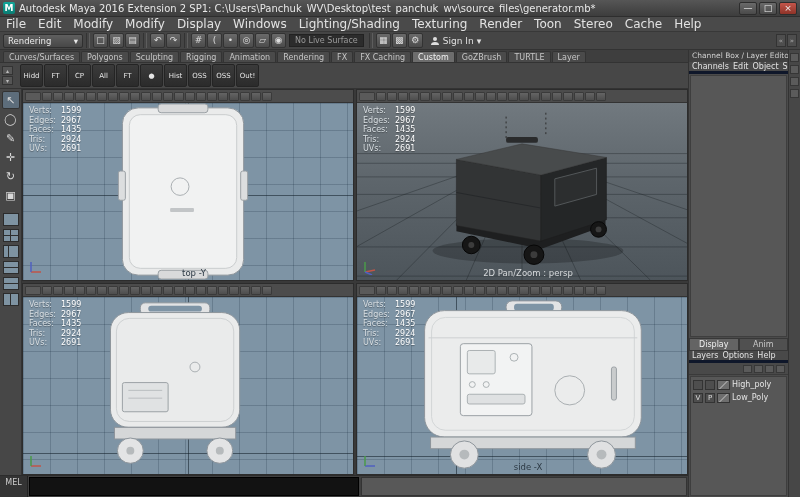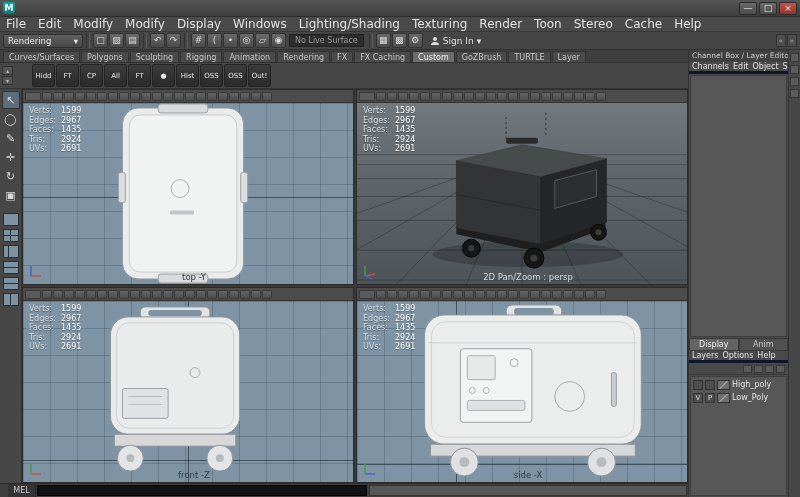--- a/index.html
+++ b/index.html
@@ -31,21 +31,21 @@
   .collapse-btn { width:10px; height:13px; font-size:7px; line-height:12px; text-align:center; color:#aaa; background:#4e4e4e; border:1px solid #333; flex:0 0 auto; }
 
   
   .lower { flex:1; display:flex; min-height:0; }
   .left-stack { flex:1; display:flex; flex-direction:column; min-width:0; }
 
   
   .shelf-tabs { height:13px; background:#3e3e3e; display:flex; align-items:flex-end; font-size:8px; flex:0 0 auto; padding-left:3px; border-bottom:1px solid #333; }
   .shelf-tab { padding:1px 5px 0 5px; background:#4a4a4a; border:1px solid #333; border-bottom:none; color:#c5c5c5; margin-right:1px; border-radius:2px 2px 0 0; white-space:nowrap; }
   .shelf-tab.active { background:#6d6d6d; color:#f2f2f2; }
-  .shelf-row { height:26px; background:#474747; display:flex; align-items:center; gap:16px; padding:0 2px; flex:0 0 auto; border-bottom:1px solid #333; }
+  .shelf-row { height:26px; background:#474747; display:flex; align-items:center; gap:4px; padding:0 2px; flex:0 0 auto; border-bottom:1px solid #333; }
   .shelf-arrows { display:flex; flex-direction:column; gap:1px; margin-right:3px; flex:0 0 auto; }
   .shelf-arrow { width:11px; height:9px; background:#555; border:1px solid #333; font-size:6px; line-height:7px; text-align:center; color:#bbb; }
   .shelf-btn { width:23px; height:23px; background:linear-gradient(#3b3b3b,#2b2b2b); border:1px solid #242424; border-radius:2px; color:#e6e6e6; font-size:7px; display:flex; align-items:center; justify-content:center; flex:0 0 auto; }
 
   
   .main-row { flex:1; display:flex; min-height:0; }
   .toolbox { width:22px; background:#474747; border-right:1px solid #333; display:flex; flex-direction:column; align-items:center; padding-top:2px; gap:1px; flex:0 0 auto; }
   .tool-btn { width:18px; height:18px; font-size:11px; line-height:17px; text-align:center; color:#d8d8d8; border:1px solid transparent; border-radius:2px; }
   .tool-btn:first-of-type { background:#5d6d7b; border-color:#333; }
   .layout-thumbs { margin-top:8px; display:flex; flex-direction:column; gap:3px; align-items:center; }
@@ -95,32 +95,33 @@
   .layer-row { height:13px; display:flex; align-items:center; gap:2px; padding:0 1px; color:#e4e4e4; }
   .layer-box { width:10px; height:10px; background:#4e4e4e; border:1px solid #333; font-size:7px; line-height:9px; text-align:center; color:#ddd; flex:0 0 auto; }
   .layer-swatch { width:13px; height:10px; background:#6e6e6e; border:1px solid #333; background-image:linear-gradient(135deg, transparent 44%, #9a9a9a 44%, #9a9a9a 56%, transparent 56%); flex:0 0 auto; }
   .layer-name { font-size:8px; white-space:nowrap; }
 
   
   .right-strip { width:12px; background:#474747; border-left:1px solid #333; display:flex; flex-direction:column; align-items:center; padding-top:3px; gap:3px; flex:0 0 auto; }
   .strip-icon { width:9px; height:9px; background:#5b5b5b; border:1px solid #363636; }
 
   
-  .bottom-bar { height:14px; display:flex; background:#3f3f3f; border-top:1px solid #2c2c2c; flex:0 0 auto; align-items:stretch;padding-left:8px; }
+  .bottom-bar { height:22px; display:flex; background:#3f3f3f; border-top:1px solid #2c2c2c; flex:0 0 auto; align-items:stretch; }
   .mel-label { width:28px; background:#343434; color:#cccccc; font-size:8px; line-height:14px; text-align:center; border-right:1px solid #222; flex:0 0 auto; }
   .mel-input { width:330px; background:#121212; border:1px solid #000; margin:1px; color:#ddd; font-family:"DejaVu Sans Mono",monospace; font-size:8px; flex:0 0 auto; }
   .mel-result { flex:1; background:#585858; border:1px solid #333; margin:1px; }
 </style>
 </head>
 <body>
 
 <div class="window">
 
   <div class="titlebar">
     <div class="maya-logo">M</div>
+    <div class="title-text">Autodesk Maya 2016 Extension 2 SP1: C:\Users\Panchuk_WV\Desktop\test_panchuk_wv\source_files\generator.mb*</div>
     <div class="win-btns">
       <div class="win-btn">—</div>
       <div class="win-btn">□</div>
       <div class="win-btn close">×</div>
     </div>
   </div>
 
   <div class="menubar">
 
   <span class="menu-item">File</span>
@@ -436,21 +437,20 @@
               <div class="hud-row"><span class="hud-label">Verts:</span><span class="hud-value">1599</span></div>
                   <div class="hud-row"><span class="hud-label">Edges:</span><span class="hud-value">2967</span></div>
                   <div class="hud-row"><span class="hud-label">Faces:</span><span class="hud-value">1435</span></div>
                   <div class="hud-row"><span class="hud-label">Tris:</span><span class="hud-value">2924</span></div>
                   <div class="hud-row"><span class="hud-label">UVs:</span><span class="hud-value">2691</span></div>
                 </div>
               <svg class="axis-gizmo" width="16" height="16" viewBox="0 0 16 16">
                   <line x1="3" y1="13" x2="13" y2="13" stroke="#c05548" stroke-width="1.5"></line>
                   <line x1="3" y1="13" x2="3" y2="3" stroke="#4a9a4a" stroke-width="1.5"></line>
                 </svg>
-              <div class="pane-label">front -Z</div>
             </div>
           </div>
 
           <div class="pane pane-br">
             <div class="pane-toolbar">
 
             <span class="mini-icon"></span>
                 <span class="mini-icon"></span>
                 <span class="mini-icon"></span>
                 <span class="mini-icon"></span>

